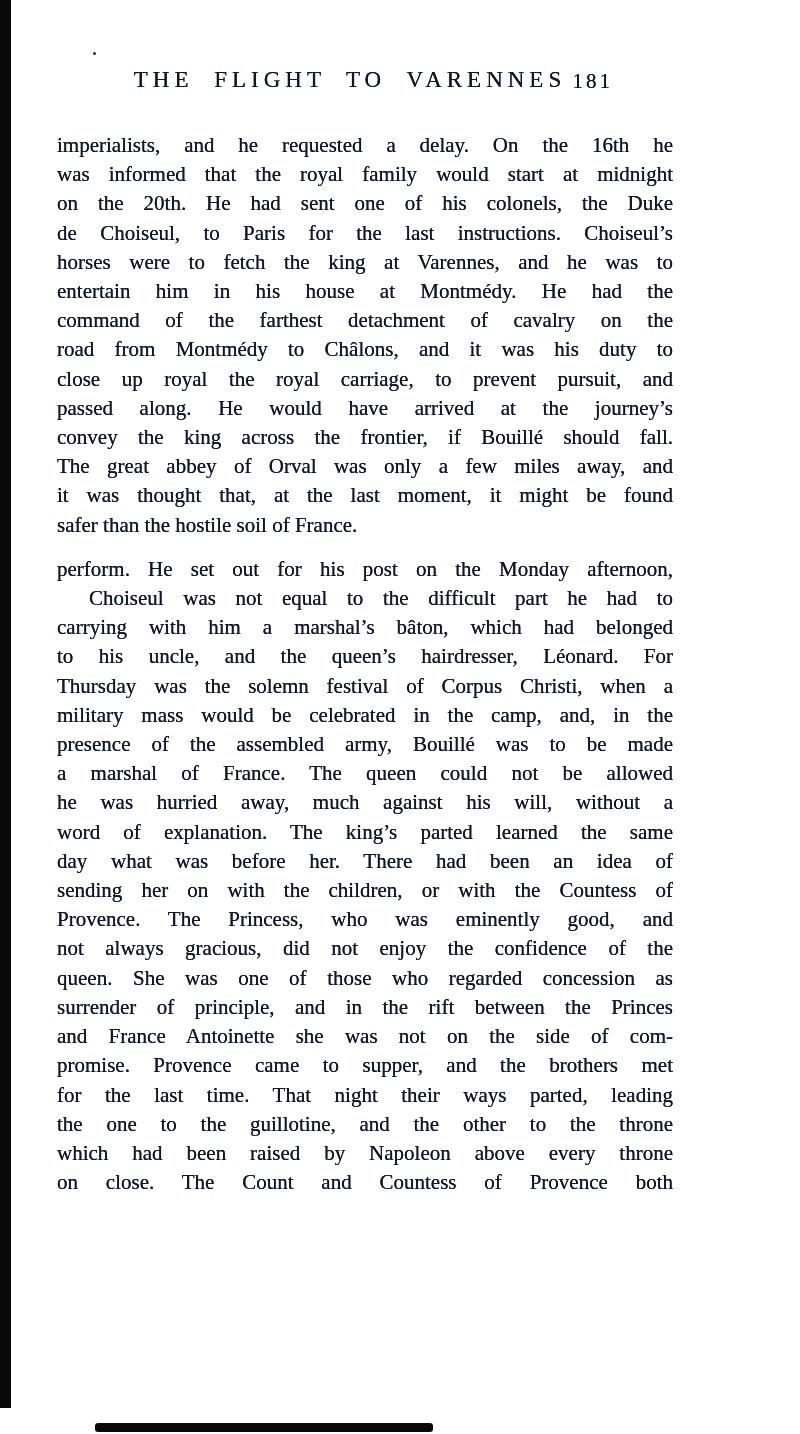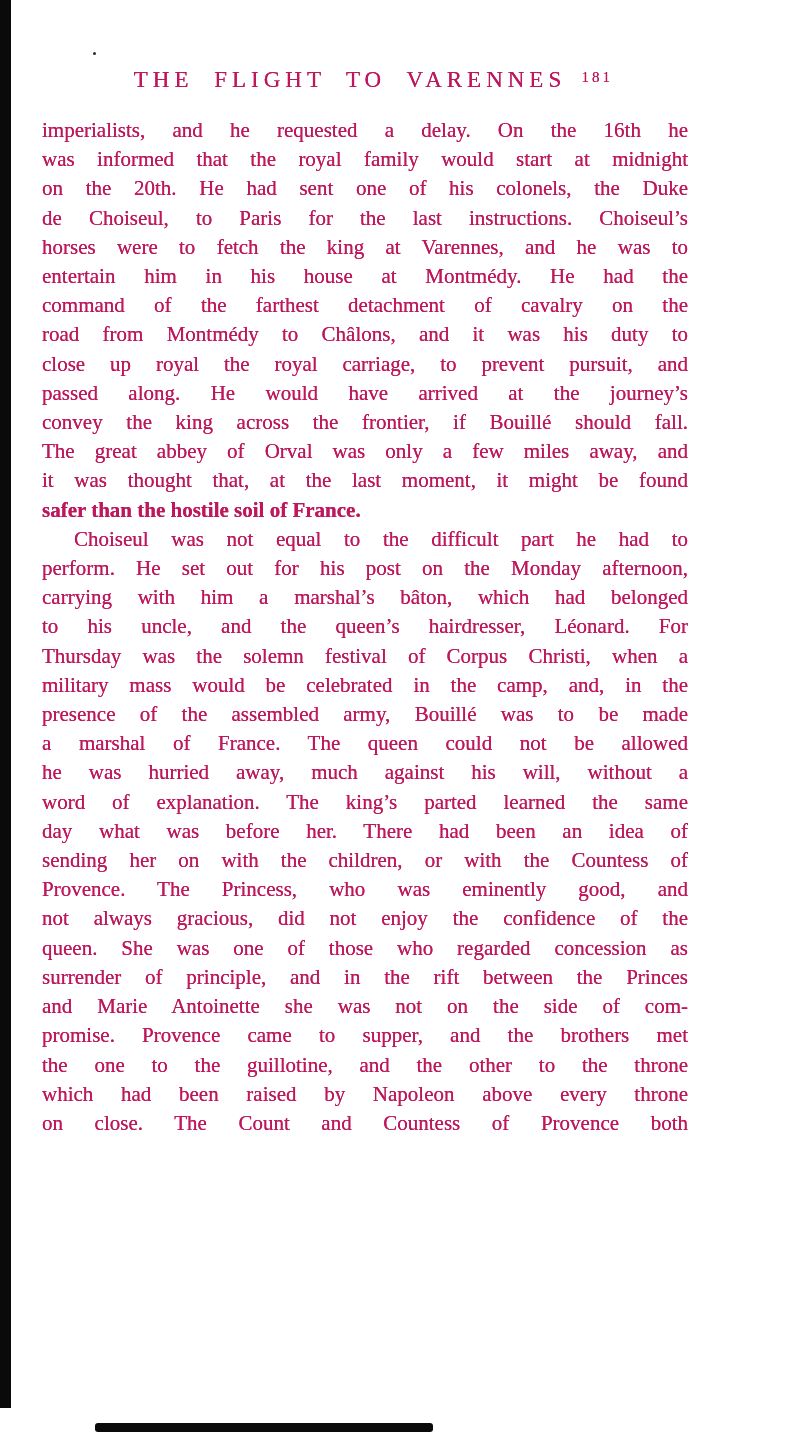--- a/index.html
+++ b/index.html
@@ -3,58 +3,58 @@
 <meta charset="utf-8">
 <style>
   html, body { margin: 0; padding: 0; background: #ffffff; }
   .page {
     position: relative;
     width: 800px;
     height: 1434px;
     background: #ffffff;
     overflow: hidden;
     font-family: "Liberation Serif", "DejaVu Serif", serif;
-    color: #be185d;
+    color: #0f172a;
   }
   .running-title {
     position: absolute;
     top: 67px;
     left: 30px;
     width: 640px;
     text-align: center;
     font-size: 23px;
     letter-spacing: 5px;
     word-spacing: 10px;
     white-space: nowrap;
     text-shadow: 0 0 0.5px currentColor;
   }
   .page-number {
     position: absolute;
     top: 69px;
     right: 187px;
-    font-size: 15px;
+    font-size: 21px;
     letter-spacing: 3px;
     text-shadow: 0 0 0.5px currentColor;
   }
   .text-block {
     position: absolute;
     top: 116px;
     left: 42px;
     width: 646px;
     font-size: 21px;
     line-height: 29.2px;
     text-shadow: 0 0 0.4px currentColor;
   }
-  .paragraph { margin: 0; }
+  .paragraph { margin: 15px; }
   .line {
     text-align: justify;
     text-align-last: justify;
     white-space: normal;
   }
-  .line.flush { text-align-last: left; font-weight: bold; }
+  .line.flush { text-align-last: left; }
   .line.indent { text-indent: 32px; }
   
   .scan-bar-left {
     position: absolute;
     left: 0; top: 0;
     width: 11px; height: 1408px;
     background: #0a0a0a;
   }
   .scan-bar-bottom {
     position: absolute;
@@ -94,38 +94,39 @@
         <div class="line">command of the farthest detachment of cavalry on the</div>
         <div class="line">road from Montmédy to Châlons, and it was his duty to</div>
         <div class="line">close up royal the royal carriage, to prevent pursuit, and</div>
         <div class="line">passed along. He would have arrived at the journey’s</div>
         <div class="line">convey the king across the frontier, if Bouillé should fall.</div>
         <div class="line">The great abbey of Orval was only a few miles away, and</div>
         <div class="line">it was thought that, at the last moment, it might be found</div>
         <div class="line flush">safer than the hostile soil of France.</div>
       </div>
       <div class="paragraph">
+        <div class="line">perform. He set out for his post on the Monday afternoon,</div>
         <div class="line indent">Choiseul was not equal to the difficult part he had to</div>
-        <div class="line">perform. He set out for his post on the Monday afternoon,</div>
         <div class="line">carrying with him a marshal’s bâton, which had belonged</div>
         <div class="line">to his uncle, and the queen’s hairdresser, Léonard. For</div>
         <div class="line">Thursday was the solemn festival of Corpus Christi, when a</div>
         <div class="line">military mass would be celebrated in the camp, and, in the</div>
         <div class="line">presence of the assembled army, Bouillé was to be made</div>
         <div class="line">a marshal of France. The queen could not be allowed</div>
         <div class="line">he was hurried away, much against his will, without a</div>
         <div class="line">word of explanation. The king’s parted learned the same</div>
         <div class="line">day what was before her. There had been an idea of</div>
         <div class="line">sending her on with the children, or with the Countess of</div>
         <div class="line">Provence. The Princess, who was eminently good, and</div>
         <div class="line">not always gracious, did not enjoy the confidence of the</div>
         <div class="line">queen. She was one of those who regarded concession as</div>
         <div class="line">surrender of principle, and in the rift between the Princes</div>
-        <div class="line">and Marie Antoinette she was not on the side of com-</div>
+        <div class="line">and France Antoinette she was not on the side of com-</div>
         <div class="line">promise. Provence came to supper, and the brothers met</div>
+        <div class="line">for the last time. That night their ways parted, leading</div>
         <div class="line">the one to the guillotine, and the other to the throne</div>
         <div class="line">which had been raised by Napoleon above every throne</div>
         <div class="line">on close. The Count and Countess of Provence both</div>
       </div>
     </main>
 
   <div class="scan-bar-bottom"></div>
 </div>
 
 </body></html>

